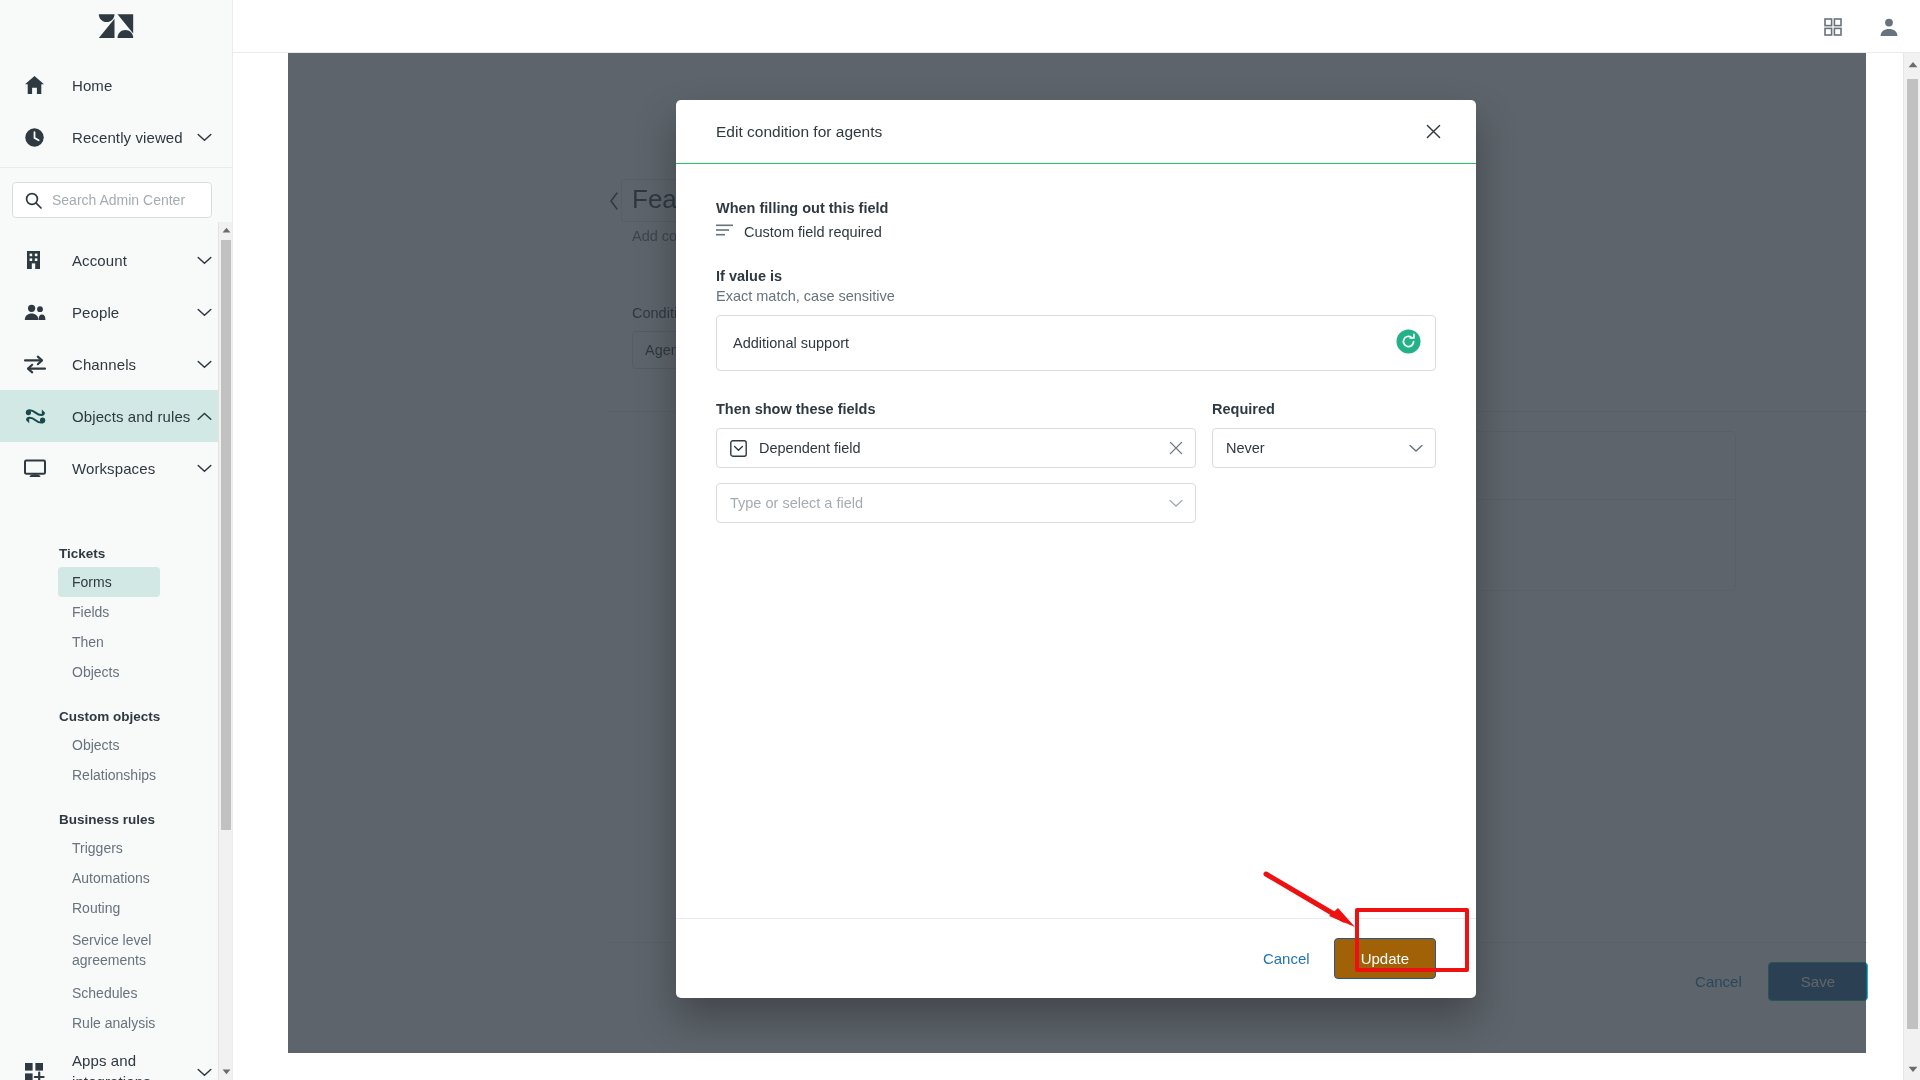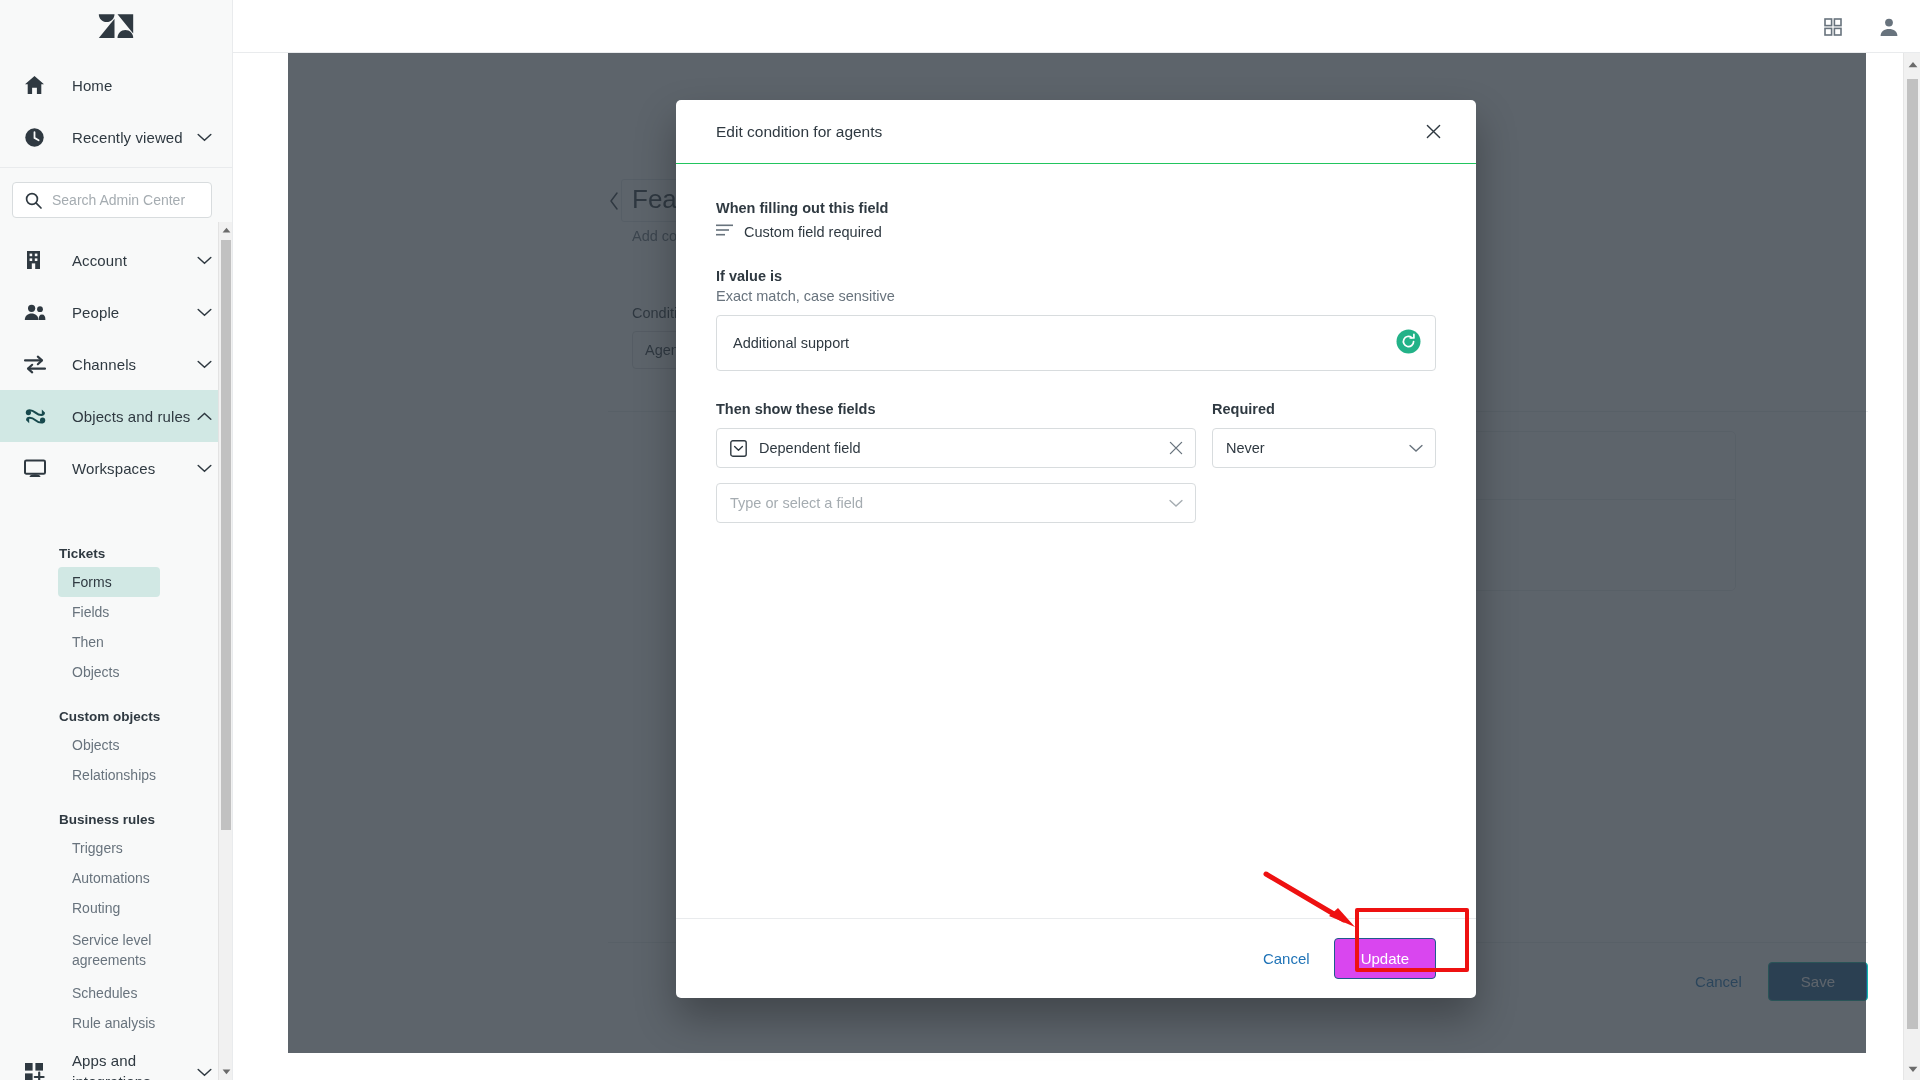--- a/index.html
+++ b/index.html
@@ -222,21 +222,21 @@
   .ctl .fi { flex: 0 0 18px; display: flex; align-items: center; margin-right: 11px; }
 
   .modal-foot {
     flex: 0 0 80px; height: 80px;
     border-top: 1px solid #e9ebed;
     display: flex; align-items: center; justify-content: flex-end;
     gap: 4px; padding: 0 40px 0 0;
   }
   .m-cancel { font-size: 15px; color: #1f73b7; padding: 10px 20px; cursor: pointer; }
   .m-update {
-    font-size: 15px; color: #ffffff; background: #d946ef;
+    font-size: 15px; color: #ffffff; background: #a16207;
     border: 1px solid #1f5a8c; border-radius: 4px;
     padding: 11px 26px; cursor: pointer;
   }
 
   
   .anno-box {
     position: absolute; left: 1355px; top: 908px;
     width: 114px; height: 64px;
     border: 4px solid #ee1111; border-radius: 2px;
     z-index: 90; pointer-events: none;

